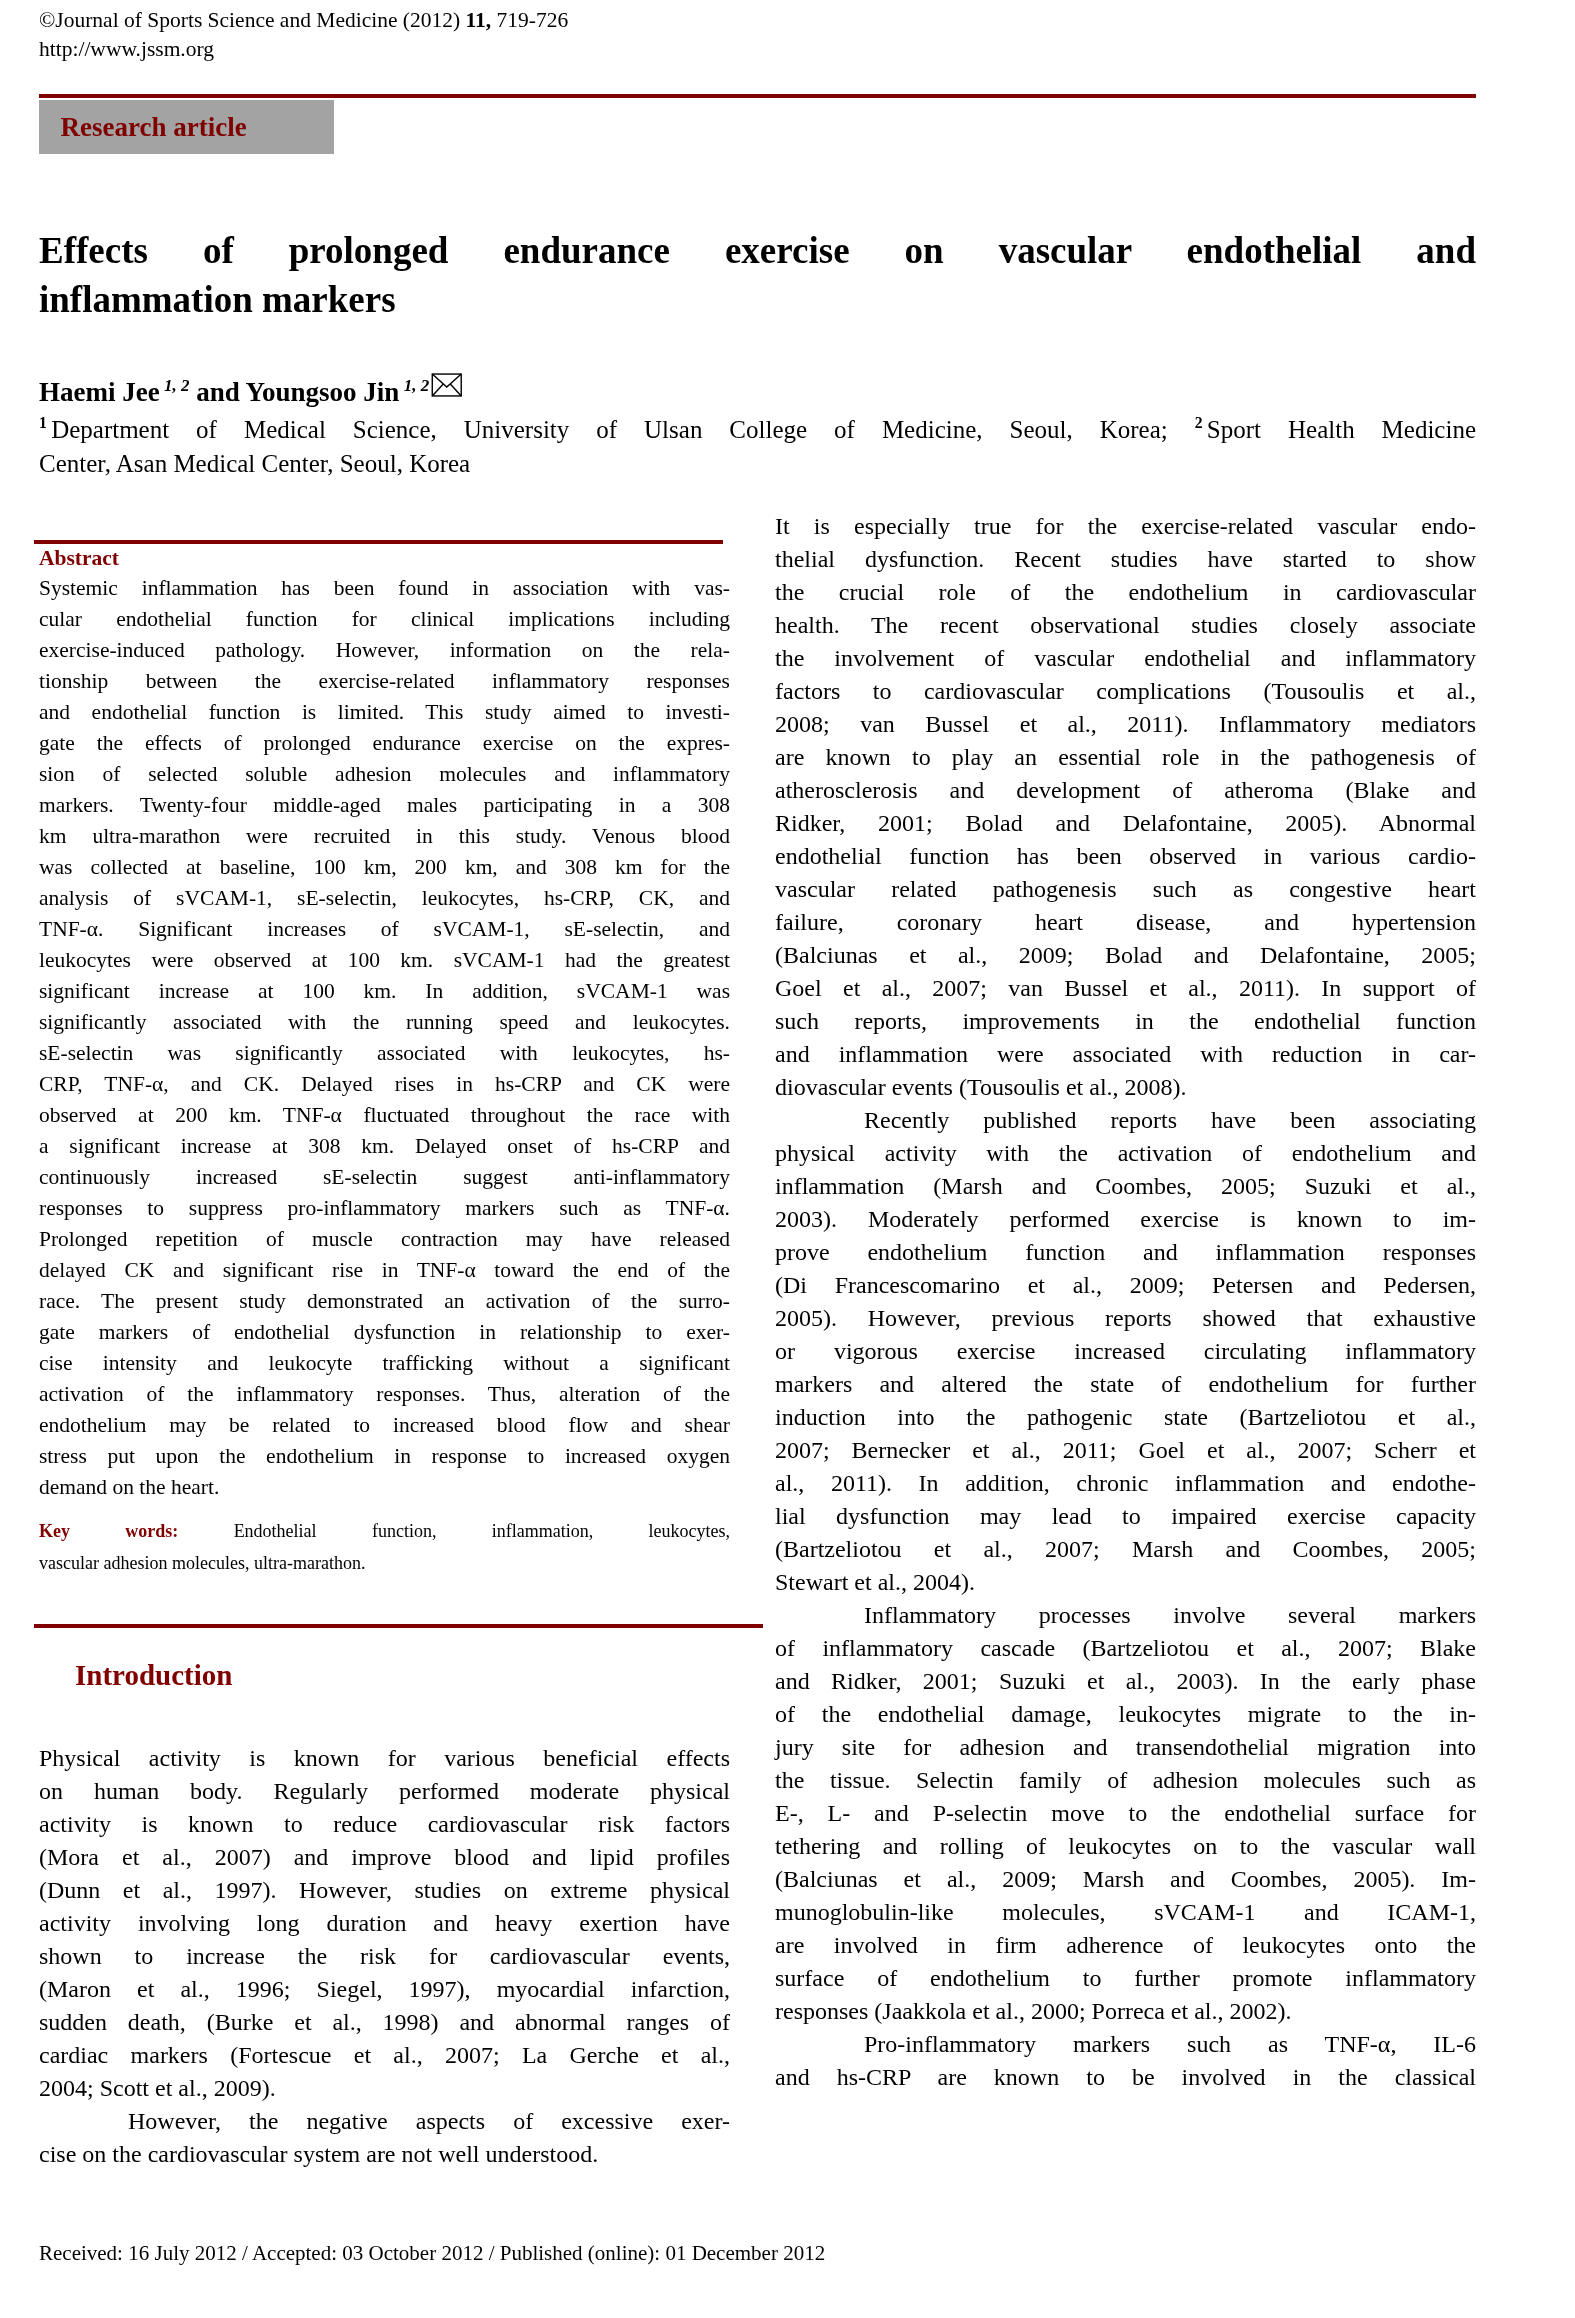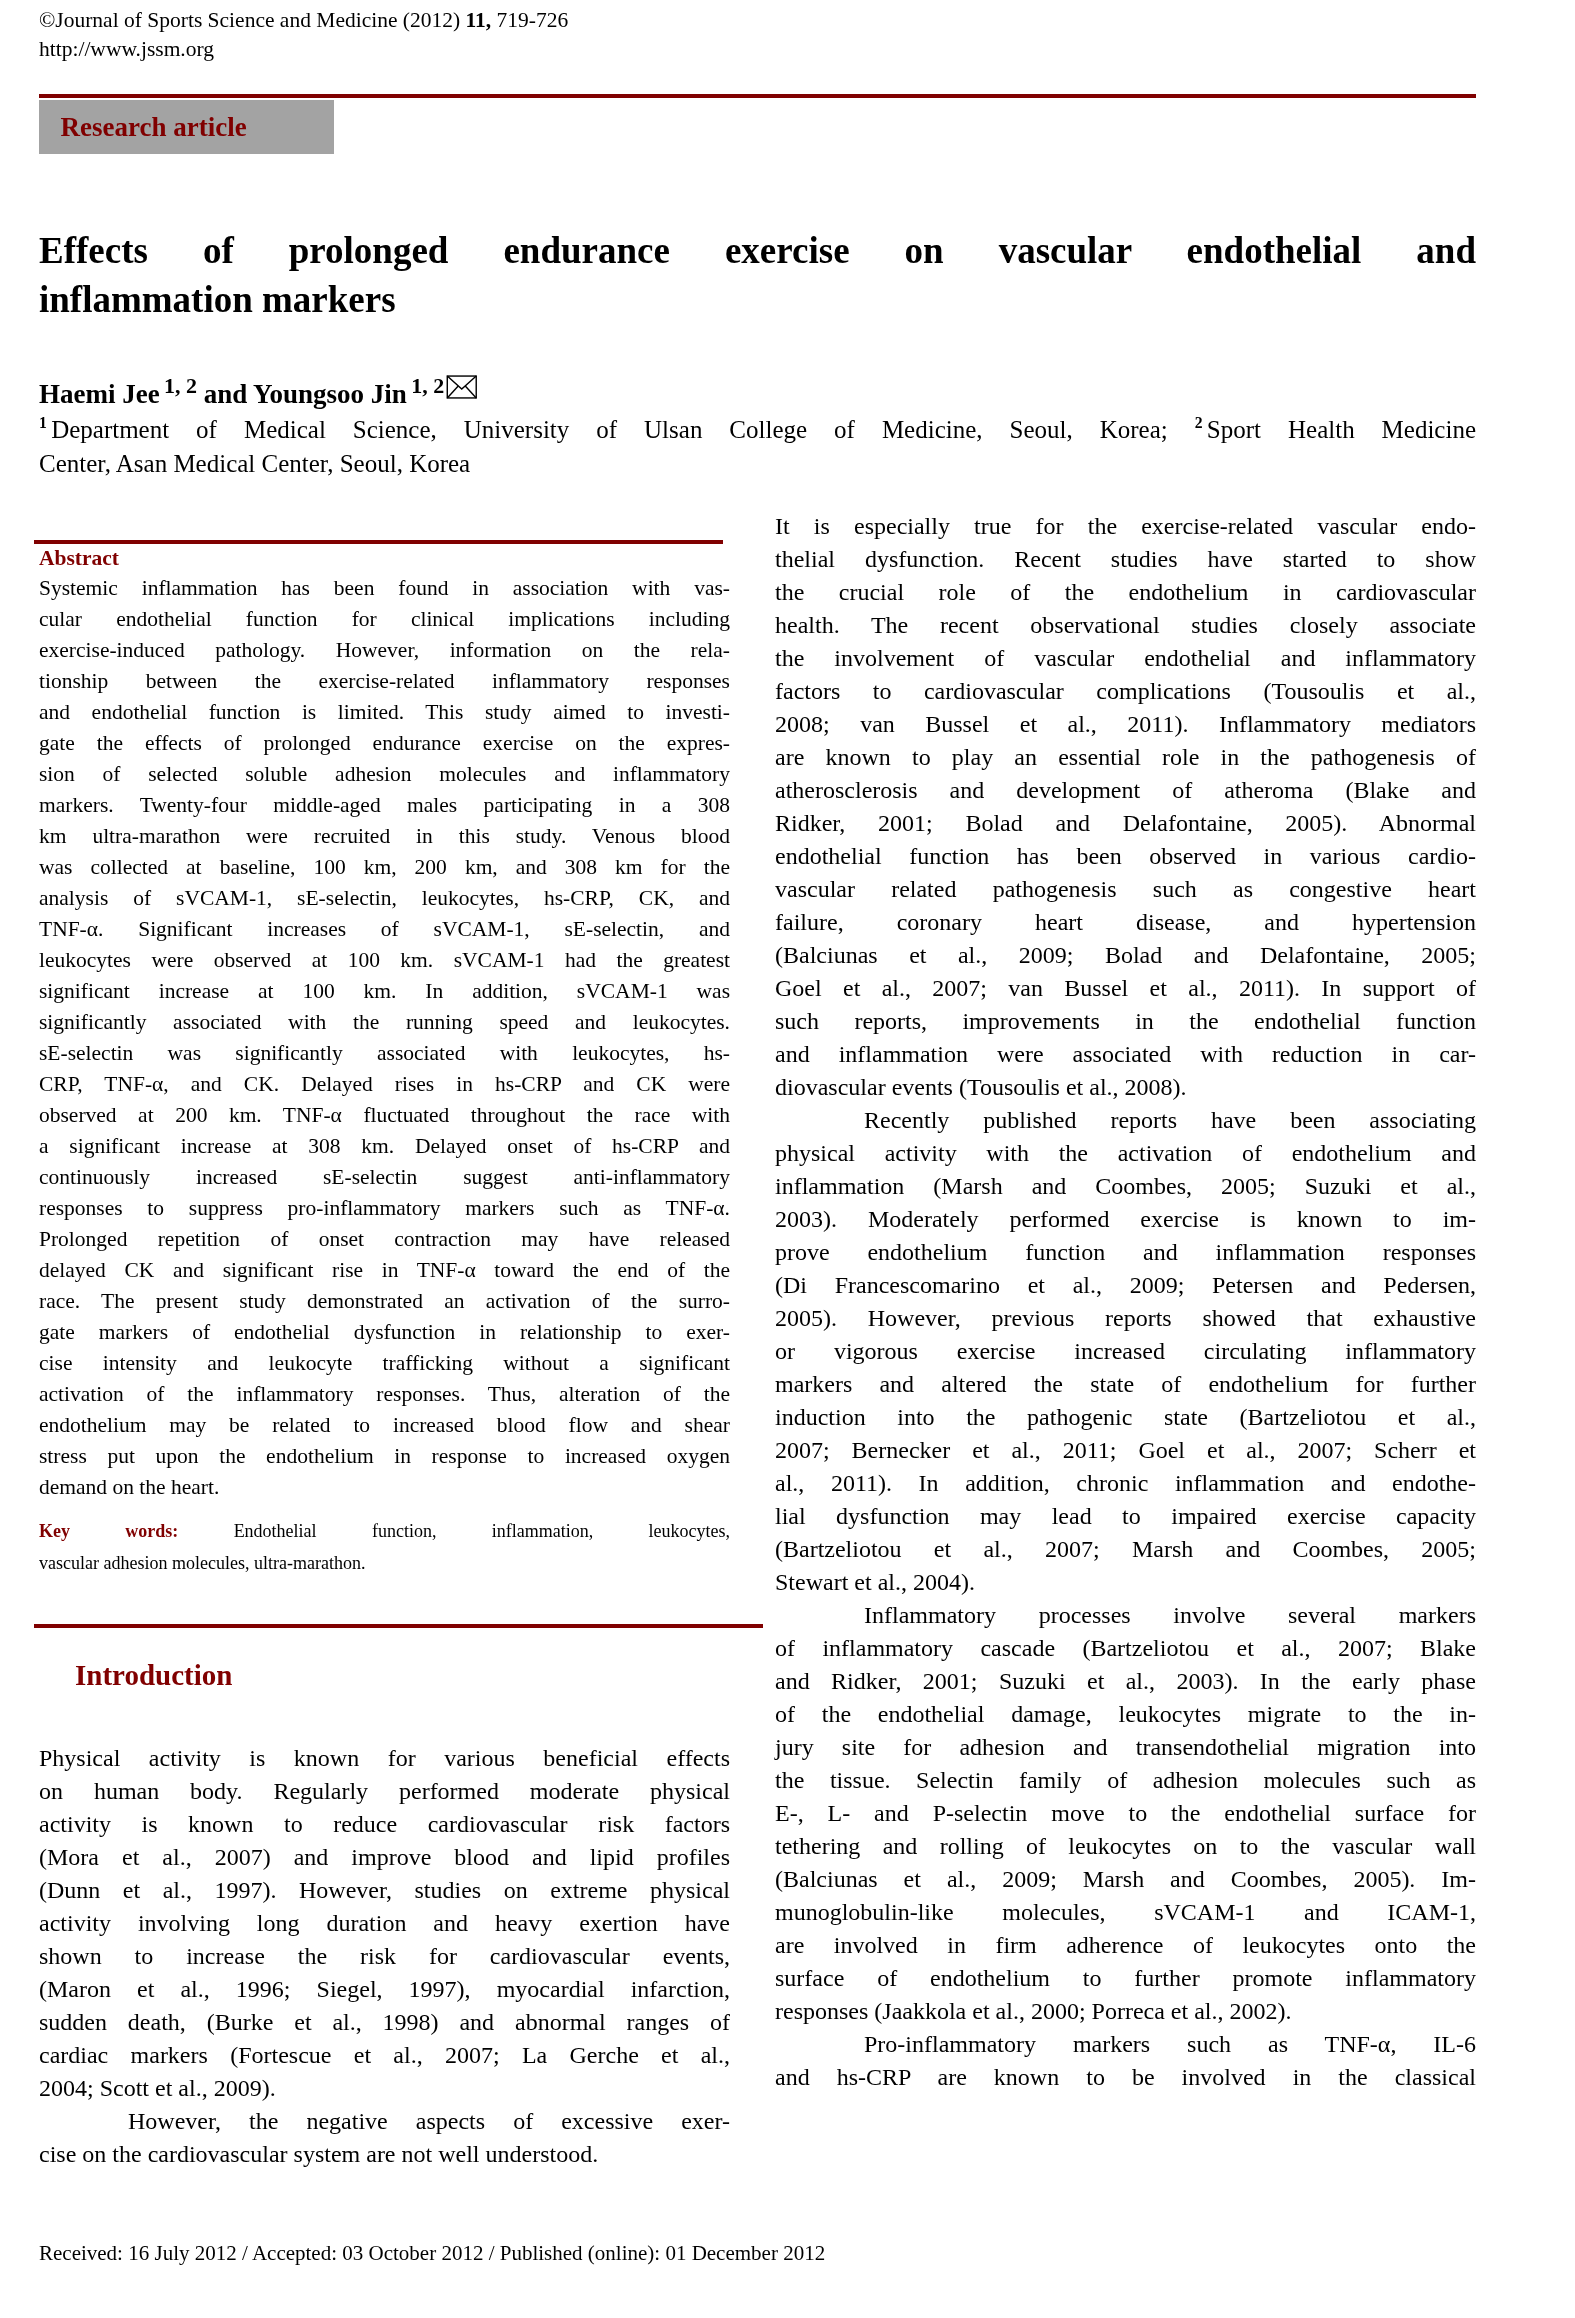--- a/index.html
+++ b/index.html
@@ -17,21 +17,21 @@
   }
   .badge span {
     position: absolute; left: 21.5px; top: 11.5px; font-size: 27px; font-weight: bold; color: #800000; line-height: 31.5px;
   }
   .title {
     left: 39px; top: 226px; width: 1437px; font-size: 37px; font-weight: bold; line-height: 49px;
     text-align: justify; text-align-last: left;
   }
   .title .l1 { display: block; text-align: justify; text-align-last: justify; }
   .authors { left: 39px; top: 369px; font-size: 27px; font-weight: bold; line-height: 34px; white-space: nowrap; }
-  .authors sup { font-size: 22px; vertical-align: 10px; margin-left: 4.3px; }
+  .authors sup { font-size: 17px; vertical-align: 10px; margin-left: 4.3px; font-style: italic; }
   .mail-icon { display: inline-block; width: 31.5px; height: 24px; vertical-align: 4.3px; margin-left: 1.4px; }
   .affil { left: 39px; top: 406px; width: 1437px; font-size: 25px; line-height: 34px; text-align: justify; }
   .affil .l1 { display: block; text-align: justify; text-align-last: justify; }
   .affil sup { font-size: 15.7px; vertical-align: 10px; font-weight: bold; margin-right: 4.3px; }
 
   .col { position: absolute; font-size: 24px; line-height: 33px; text-align: justify; }
   .col-left { left: 39px; width: 691px; }
   .col-right { left: 775px; width: 701px; }
 
   .rule { position: absolute; height: 3.6px; background: #800000; }
@@ -97,21 +97,21 @@
     <span class="ln">TNF-α. Significant increases of sVCAM-1, sE-selectin, and</span>
     <span class="ln">leukocytes were observed at 100 km. sVCAM-1 had the greatest</span>
     <span class="ln">significant increase at 100 km. In addition, sVCAM-1 was</span>
     <span class="ln">significantly associated with the running speed and leukocytes.</span>
     <span class="ln">sE-selectin was significantly associated with leukocytes, hs-</span>
     <span class="ln">CRP, TNF-α, and CK. Delayed rises in hs-CRP and CK were</span>
     <span class="ln">observed at 200 km. TNF-α fluctuated throughout the race with</span>
     <span class="ln">a significant increase at 308 km. Delayed onset of hs-CRP and</span>
     <span class="ln">continuously increased sE-selectin suggest anti-inflammatory</span>
     <span class="ln">responses to suppress pro-inflammatory markers such as TNF-α.</span>
-    <span class="ln">Prolonged repetition of onset contraction may have released</span>
+    <span class="ln">Prolonged repetition of muscle contraction may have released</span>
     <span class="ln">delayed CK and significant rise in TNF-α toward the end of the</span>
     <span class="ln">race. The present study demonstrated an activation of the surro-</span>
     <span class="ln">gate markers of endothelial dysfunction in relationship to exer-</span>
     <span class="ln">cise intensity and leukocyte trafficking without a significant</span>
     <span class="ln">activation of the inflammatory responses. Thus, alteration of the</span>
     <span class="ln">endothelium may be related to increased blood flow and shear</span>
     <span class="ln">stress put upon the endothelium in response to increased oxygen</span>
     <span class="ln last">demand on the heart.</span>
   </div>
 

